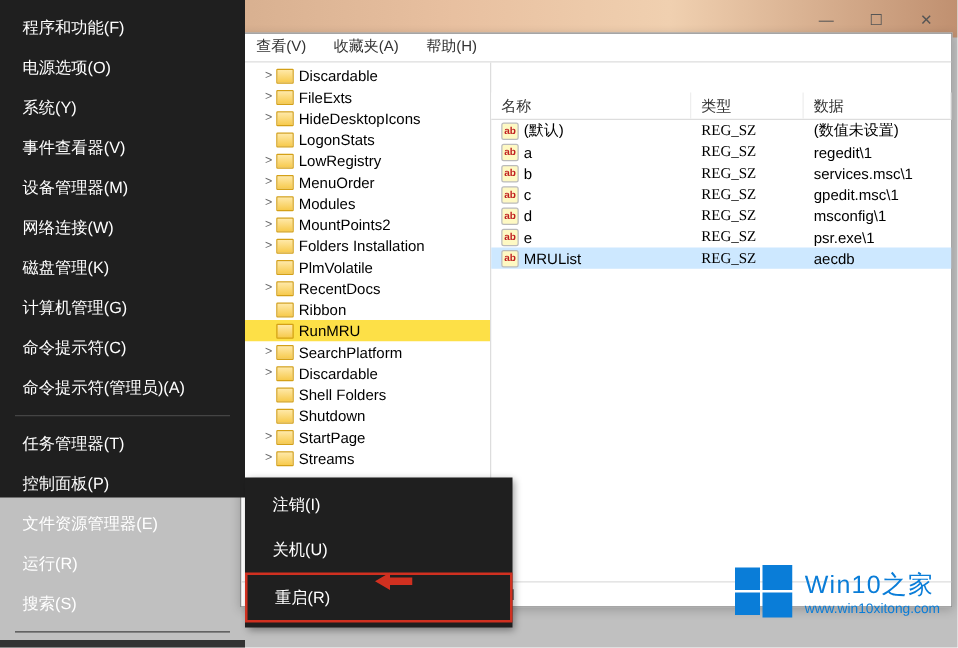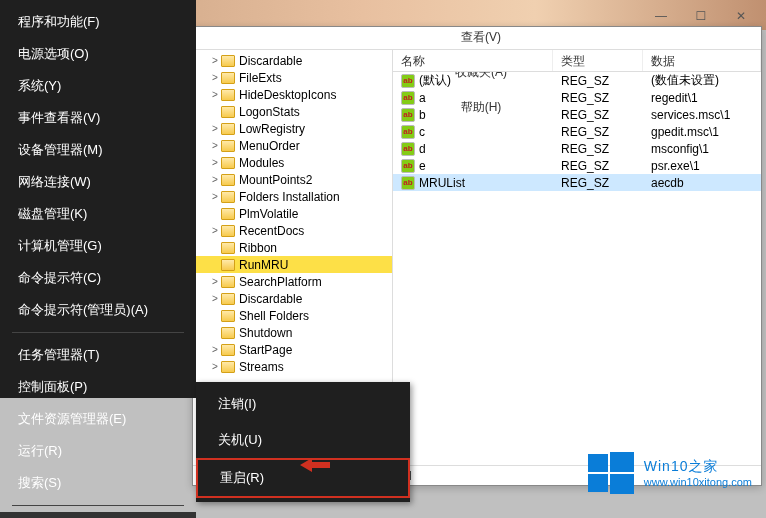--- a/index.html
+++ b/index.html
@@ -41,25 +41,24 @@
   height: 22px;
   display: flex;
   align-items: center;
   justify-content: center;
   color: #555;
   font-size: 12px;
 }
 .menubar {
   height: 22px;
   display: flex;
-  align-items: center;
+  align-items: flex-start;
   padding-left: 8px;
   gap: 14px;
   color: #333;
-  flex-direction: column;
 }
 .menubar span { padding: 2px 4px; }
 .content {
   display: flex;
   height: 416px;
   border-top: 1px solid #ddd;
 }
 .tree-pane {
   width: 200px;
   border-right: 1px solid #ddd;
@@ -93,42 +92,43 @@
 }
 .list-pane {
   flex: 1;
   position: relative;
 }
 .list-header {
   display: flex;
   height: 22px;
   border-bottom: 1px solid #ddd;
   background: #fff;
+  margin-top: 24px;
 }
 .list-header > div {
   border-right: 1px solid #eee;
   padding: 3px 8px;
   color: #333;
 }
 .col-name { width: 160px; }
-.col-type { width: 90px; }
+.col-type { width: 90px; font-family: Liberation Serif, serif; }
 .col-data { flex: 1; }
 .list-body { }
 .list-row {
   display: flex;
   height: 17px;
   align-items: center;
 }
 .list-row.sel { background: #cde8ff; }
 .list-row .cell { padding: 0 8px; }
 .list-row .col-name { display: flex; align-items: center; gap: 4px; }
 .val-icon {
   width: 14px;
   height: 14px;
-  background: #84cc16;
+  background: #fef9c3;
   border: 1px solid #bbb;
   border-radius: 2px;
   display: inline-flex;
   align-items: center;
   justify-content: center;
   font-size: 8px;
   color: #c02020;
   font-weight: bold;
 }
 .statusbar {
@@ -207,21 +207,21 @@
 }
 .win-logo {
   width: 46px;
   height: 46px;
 }
 .win-logo svg { width: 100%; height: 100%; }
 .wm-text {
   color: #0a7dd8;
 }
 .wm-text .big {
-  font-size: 14px;
+  font-size: 20px;
   font-weight: 500;
   letter-spacing: 1px;
 }
 .wm-text .small {
   font-size: 11px;
   color: #0a7dd8;
 }
 </style>
 </head>
 <body>

